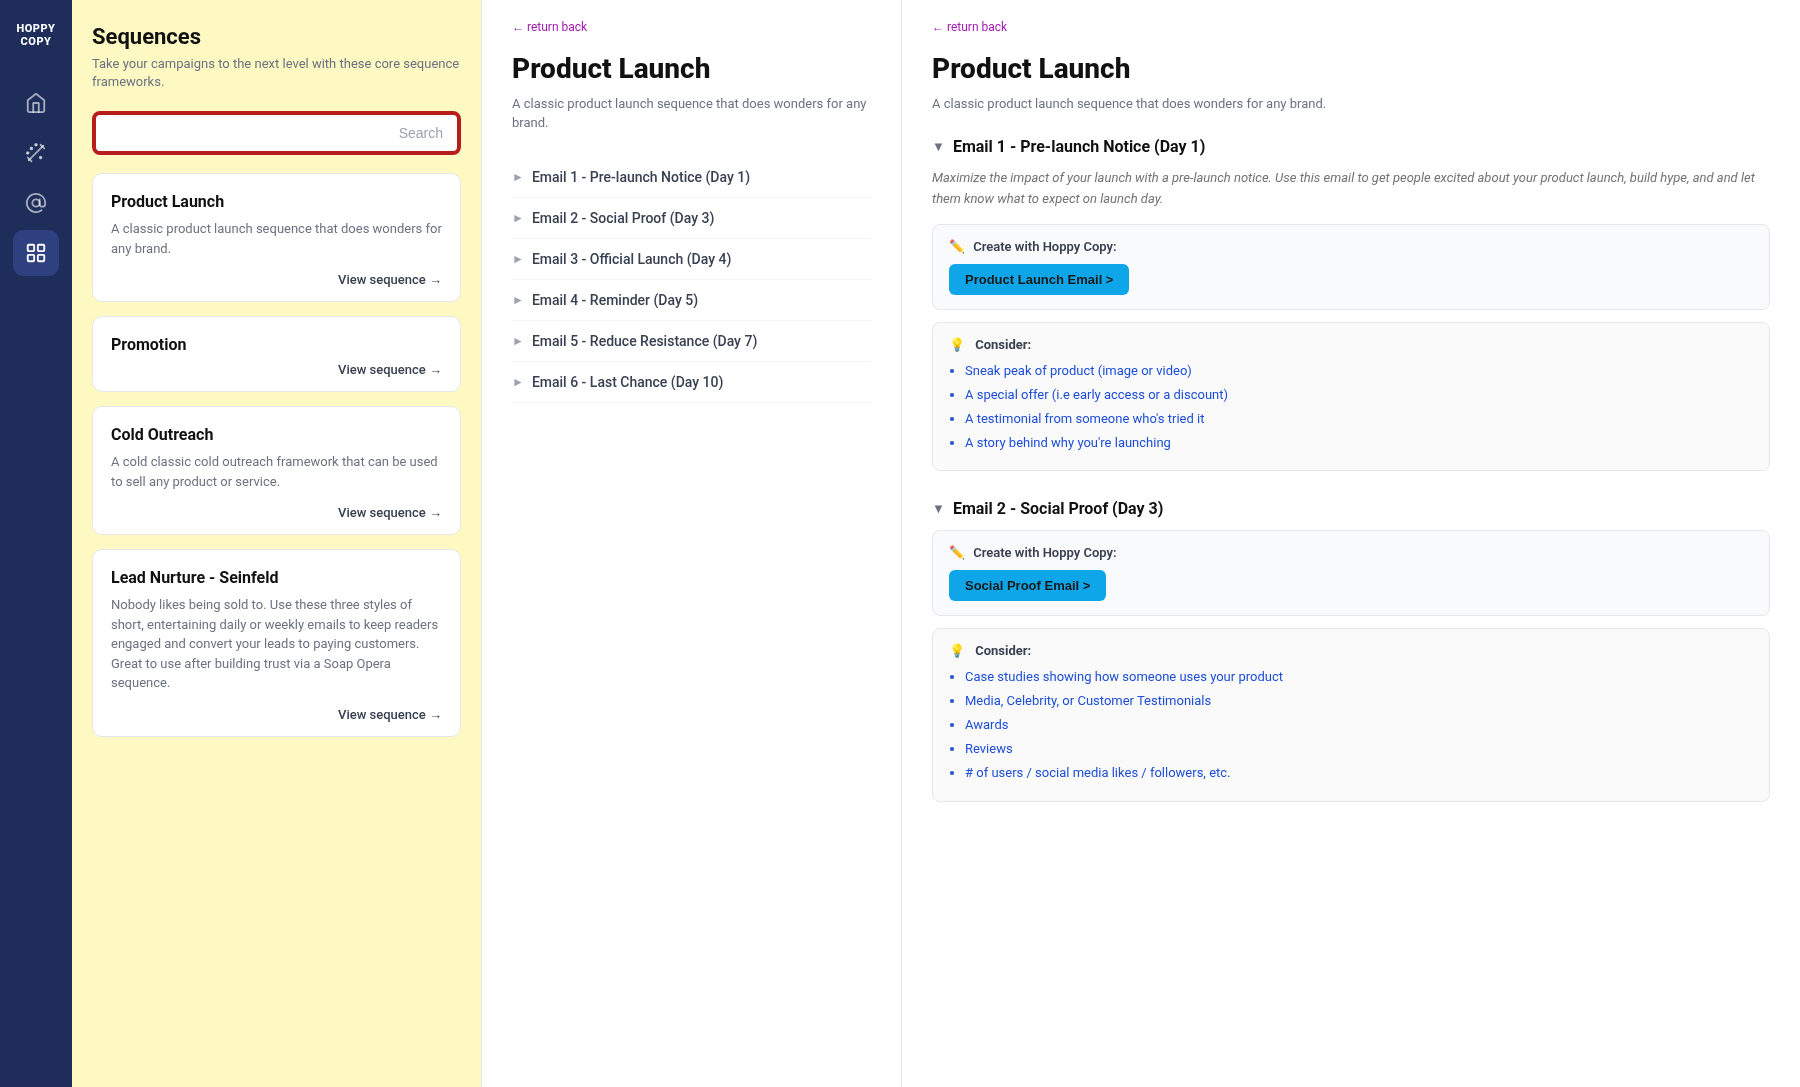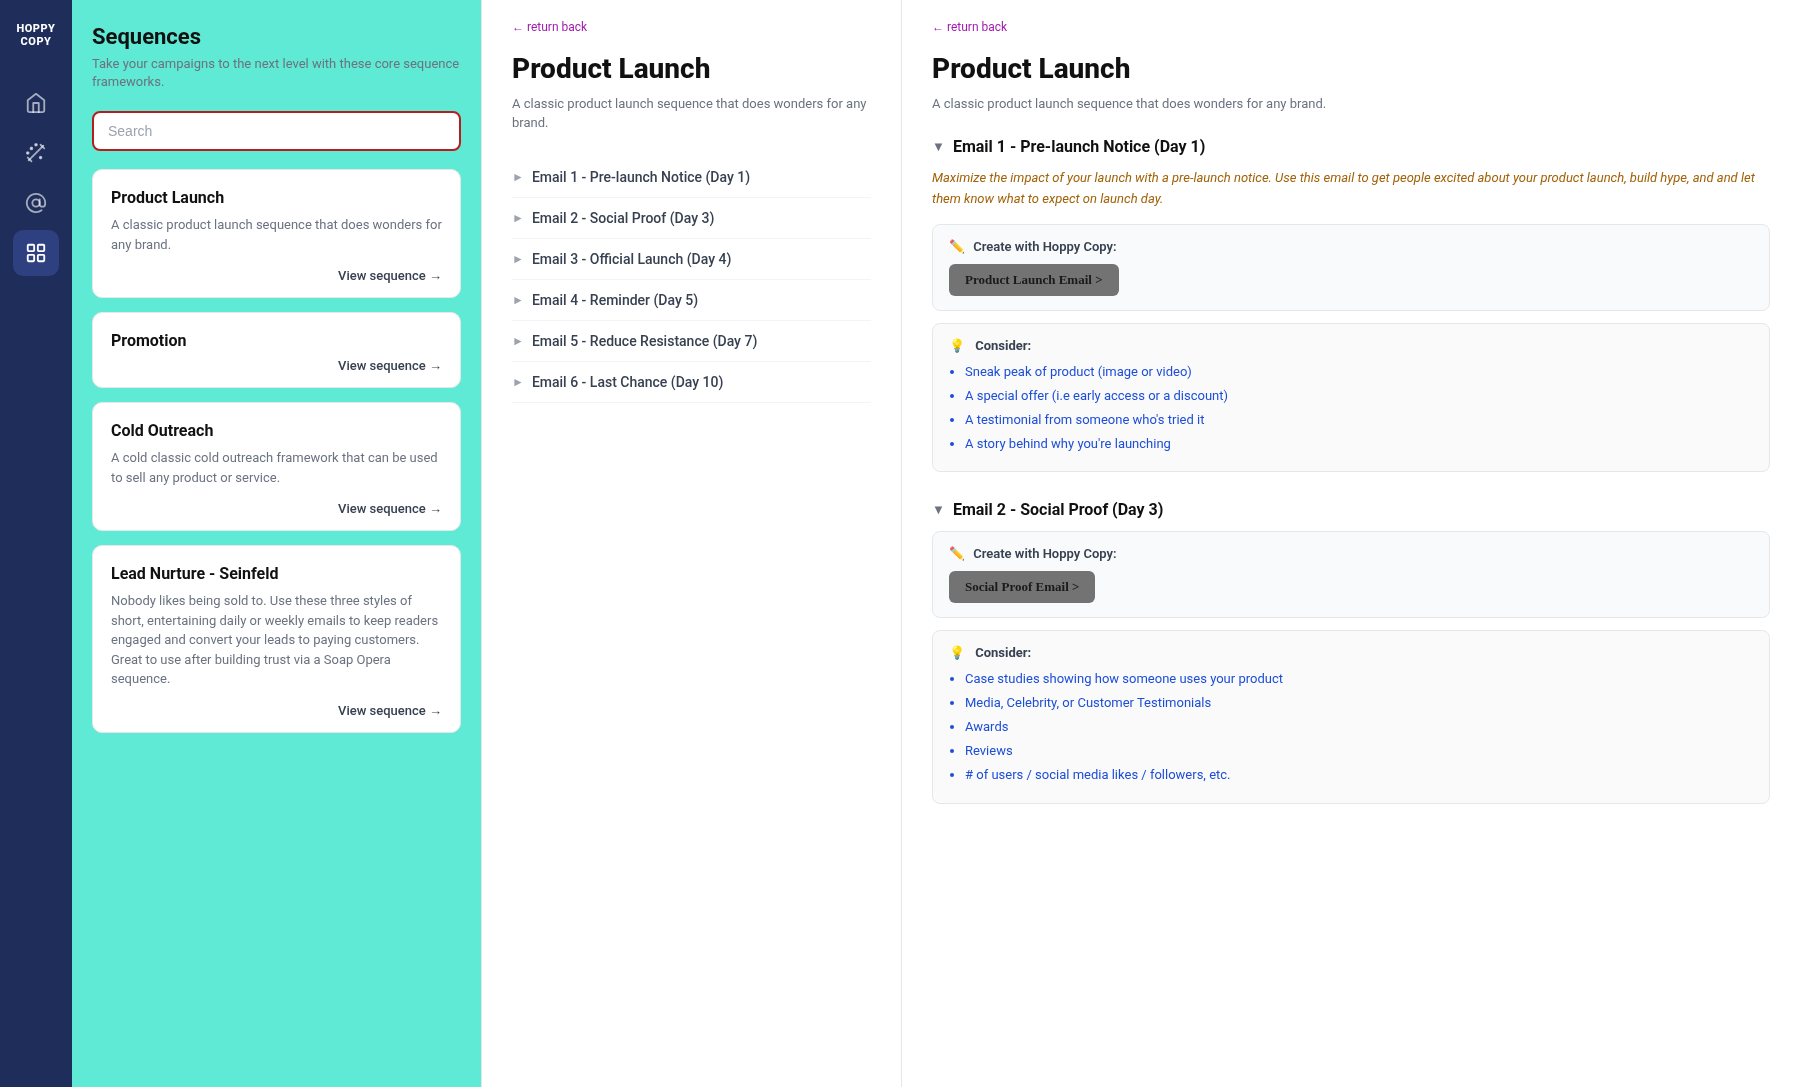--- a/index.html
+++ b/index.html
@@ -54,44 +54,45 @@
     .nav-item.active { background: #2e4080; color: #fff; }
     .nav-item svg { width: 22px; height: 22px; }
 
     
     .sequences-panel {
       width: 410px;
       flex-shrink: 0;
       border-right: 1px solid #e5e7eb;
       overflow-y: auto;
       padding: 24px 20px;
-      background: #5eead4;
+      background: #fef9c3;
     }
     .sequences-title {
       font-size: 22px;
       font-weight: 700;
       color: #111;
       margin-bottom: 6px;
     }
     .sequences-subtitle {
       font-size: 13px;
       color: #6b7280;
       margin-bottom: 20px;
       line-height: 1.4;
     }
     .search-box {
       width: 100%;
       padding: 10px 14px;
-      border: 2px solid #b91c1c;
+      border: 4px solid #b91c1c;
       border-radius: 8px;
       font-size: 14px;
       color: #374151;
       margin-bottom: 18px;
       outline: none;
       background: #fff;
+      text-align: right;
     }
     .search-box::placeholder { color: #9ca3af; }
     .sequence-card {
       border: 1px solid #e5e7eb;
       border-radius: 10px;
       padding: 18px 18px 14px;
       margin-bottom: 14px;
       background: #fff;
       cursor: pointer;
     }
@@ -178,21 +179,21 @@
       gap: 8px;
       font-size: 16px;
       font-weight: 700;
       color: #111;
       margin-bottom: 12px;
       cursor: pointer;
     }
     .email-section-header .chevron { color: #6b7280; font-size: 13px; }
     .email-section-body {
       font-size: 13px;
-      color: #a16207;
+      color: #737373;
       font-style: italic;
       line-height: 1.6;
       margin-bottom: 14px;
     }
     .create-box {
       background: #f9fafb;
       border: 1px solid #e5e7eb;
       border-radius: 8px;
       padding: 14px 16px;
       margin-bottom: 12px;
@@ -200,30 +201,29 @@
     .create-label {
       display: flex;
       align-items: center;
       gap: 8px;
       font-size: 13px;
       font-weight: 600;
       color: #374151;
       margin-bottom: 10px;
     }
     .create-btn {
-      background: #737373;
+      background: #0ea5e9;
       border: none;
       border-radius: 6px;
       padding: 8px 16px;
       font-size: 13px;
       font-weight: 600;
       color: #1a1a1a;
       cursor: pointer;
       display: inline-block;
-      font-family: Liberation Serif, serif;
     }
     .consider-box {
       background: #fafafa;
       border: 1px solid #e5e7eb;
       border-radius: 8px;
       padding: 14px 16px;
       margin-bottom: 8px;
     }
     .consider-header {
       display: flex;

